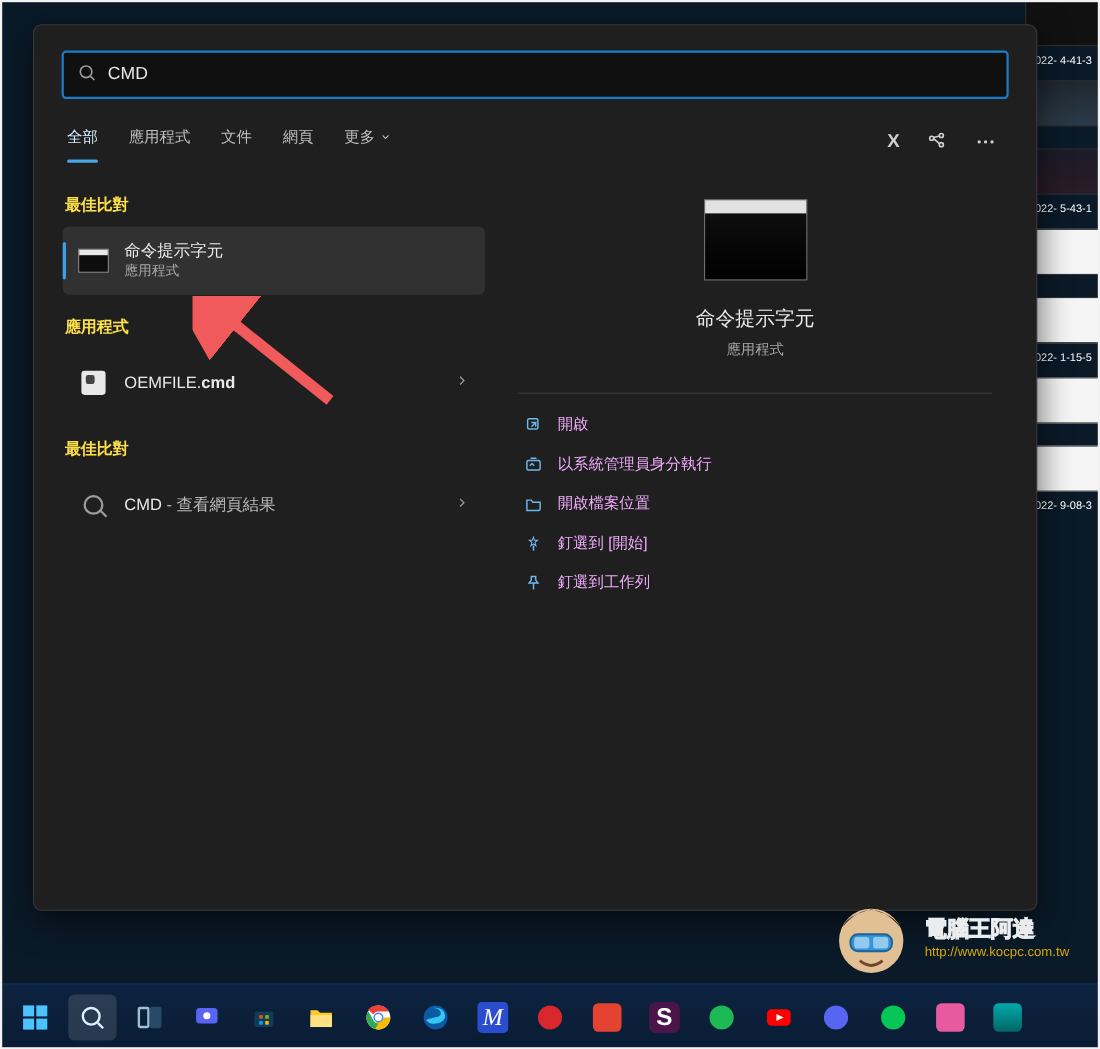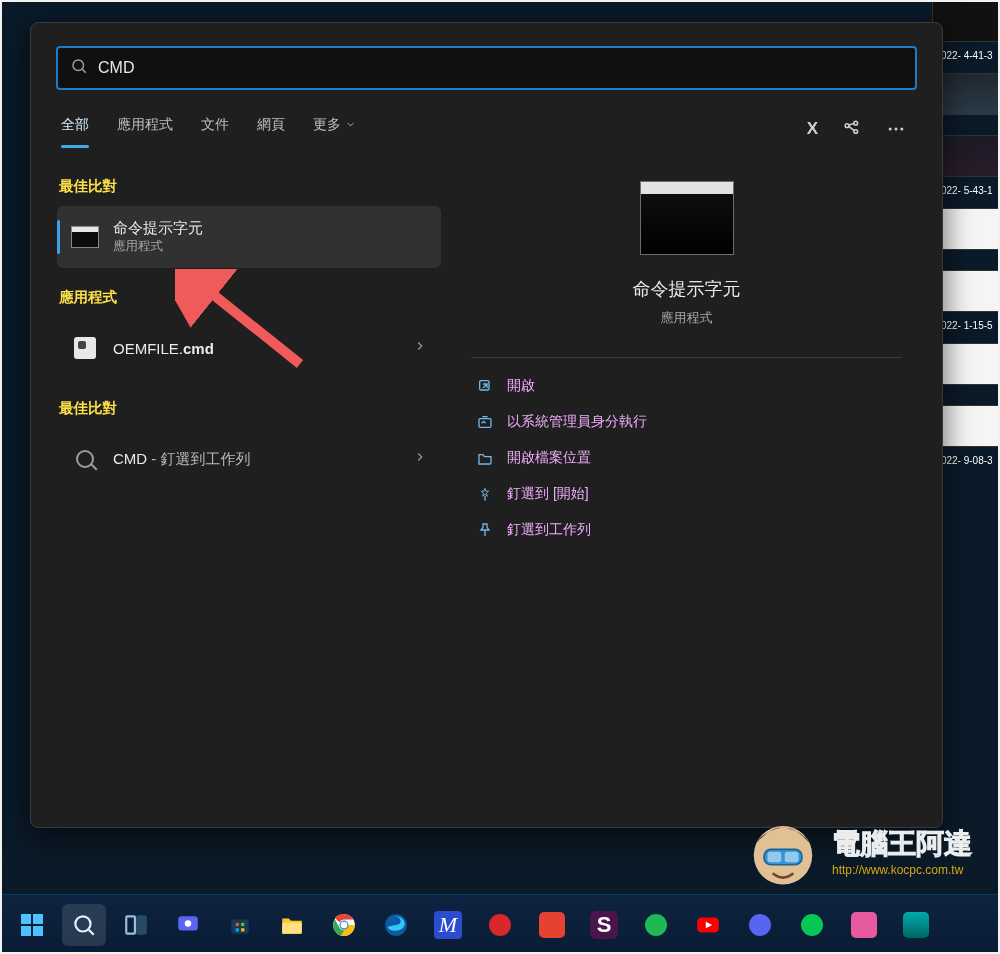--- a/index.html
+++ b/index.html
@@ -95,21 +95,21 @@
     border-radius: 4px; cursor: pointer;
   }
   .action-row svg { width:16px; height:16px; color:#6eb8ea; flex:0 0 auto; }
 
   
   .ann-arrow { position:absolute; left:175px; top:269px; pointer-events:none; }
 
   
   .watermark { position:absolute; right:28px; bottom:60px; display:flex; align-items:center; gap:6px; pointer-events:none; opacity:.92; }
   .watermark-text { display:flex; flex-direction:column; }
-  .wm-top { color:#4aa7e0; font-size:28px; font-weight:800; -webkit-text-stroke:1px #fff; }
+  .wm-top { color:#4aa7e0; font-size:20px; font-weight:800; -webkit-text-stroke:1px #fff; }
   .wm-url { color:#eab308; font-size:12px; }
 
   
   .outer-frame { position:absolute; inset:0; border:2px solid #f2f2f2; pointer-events:none; }
 
   
   .taskbar {
     position:absolute; left:0; right:0; bottom:0; height:60px;
     background: linear-gradient(#0d2340,#0a1c34);
     border-top:1px solid #0a3a5c;
@@ -246,21 +246,21 @@
       </div>
 
       <div class="section-group">
         <div class="section-title">最佳比對</div>
         <div class="result-item">
           <div class="ico">
               <div class="search-glyph"></div>
             </div>
           <div class="result-main">
             <div class="result-title">
-              <span>CMD</span><span style="color:#b8b8b8"> - 釘選到工作列</span>
+              <span>CMD</span><span style="color:#b8b8b8"> - 查看網頁結果</span>
             </div>
           </div>
           <span class="chev">
             <svg width="14" height="14" viewBox="0 0 24 24" fill="none" stroke="#9a9a9a" stroke-width="2">
                 <polyline points="9 18 15 12 9 6"></polyline>
               </svg>
           </span>
         </div>
       </div>
     </div>

